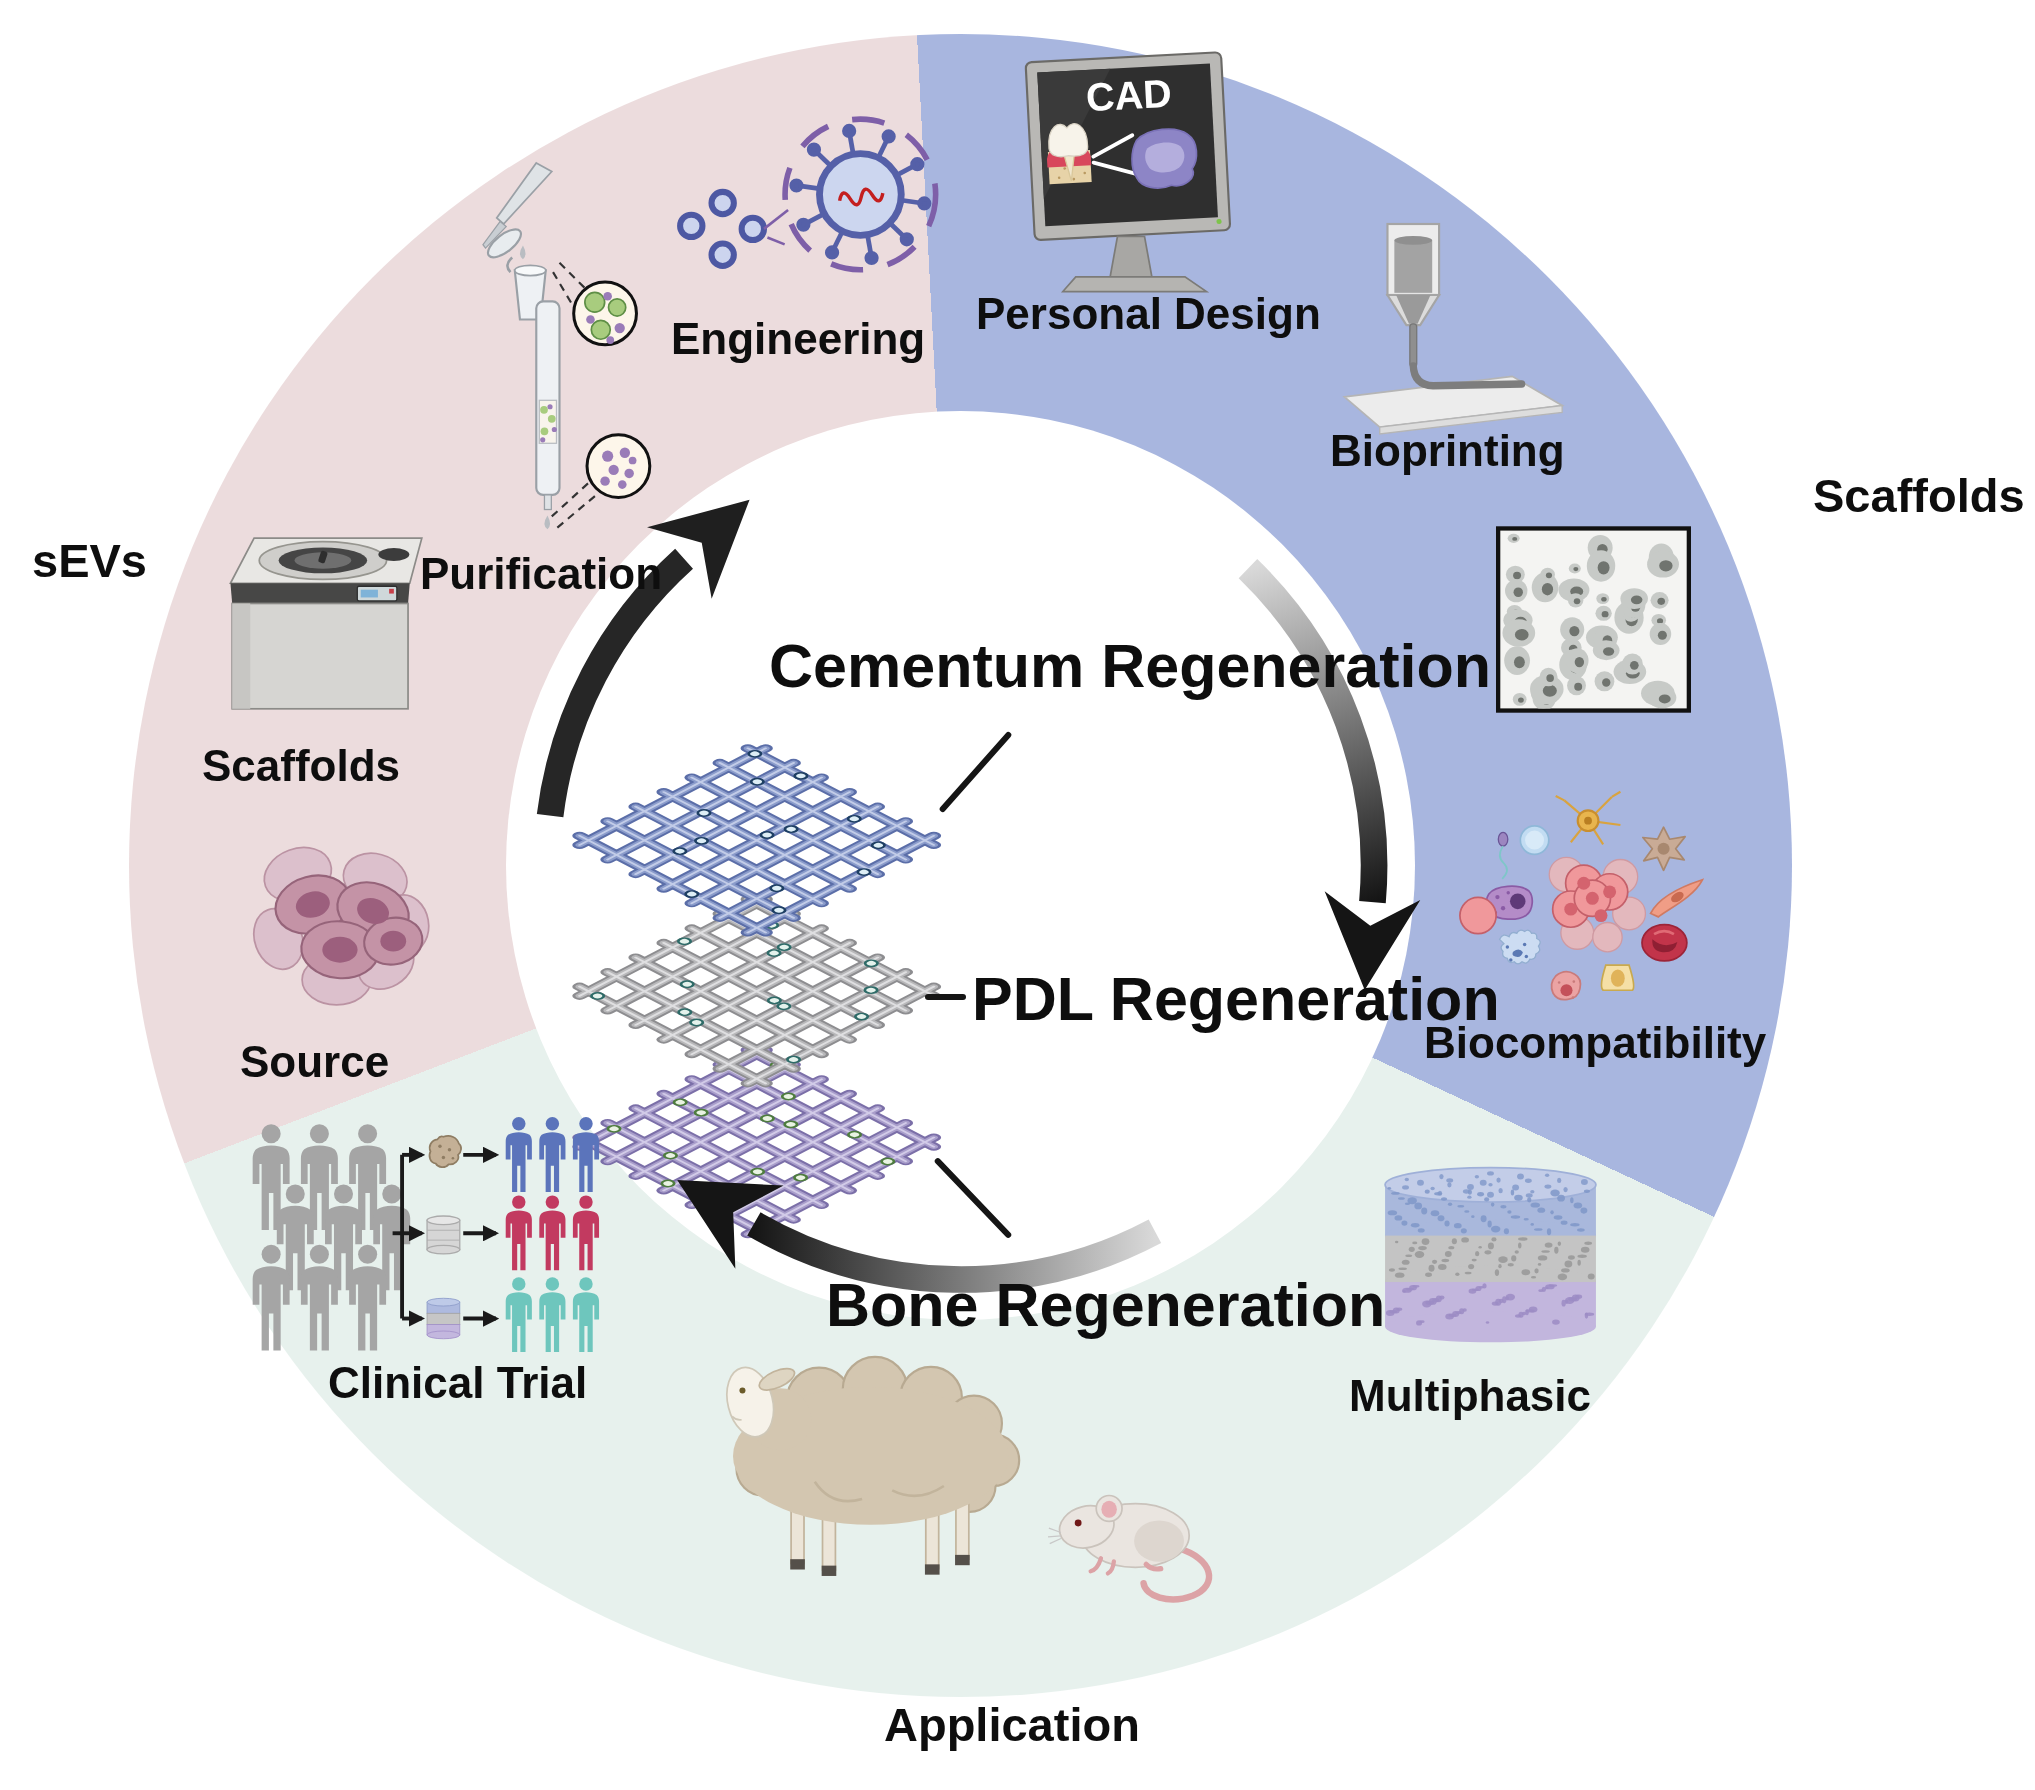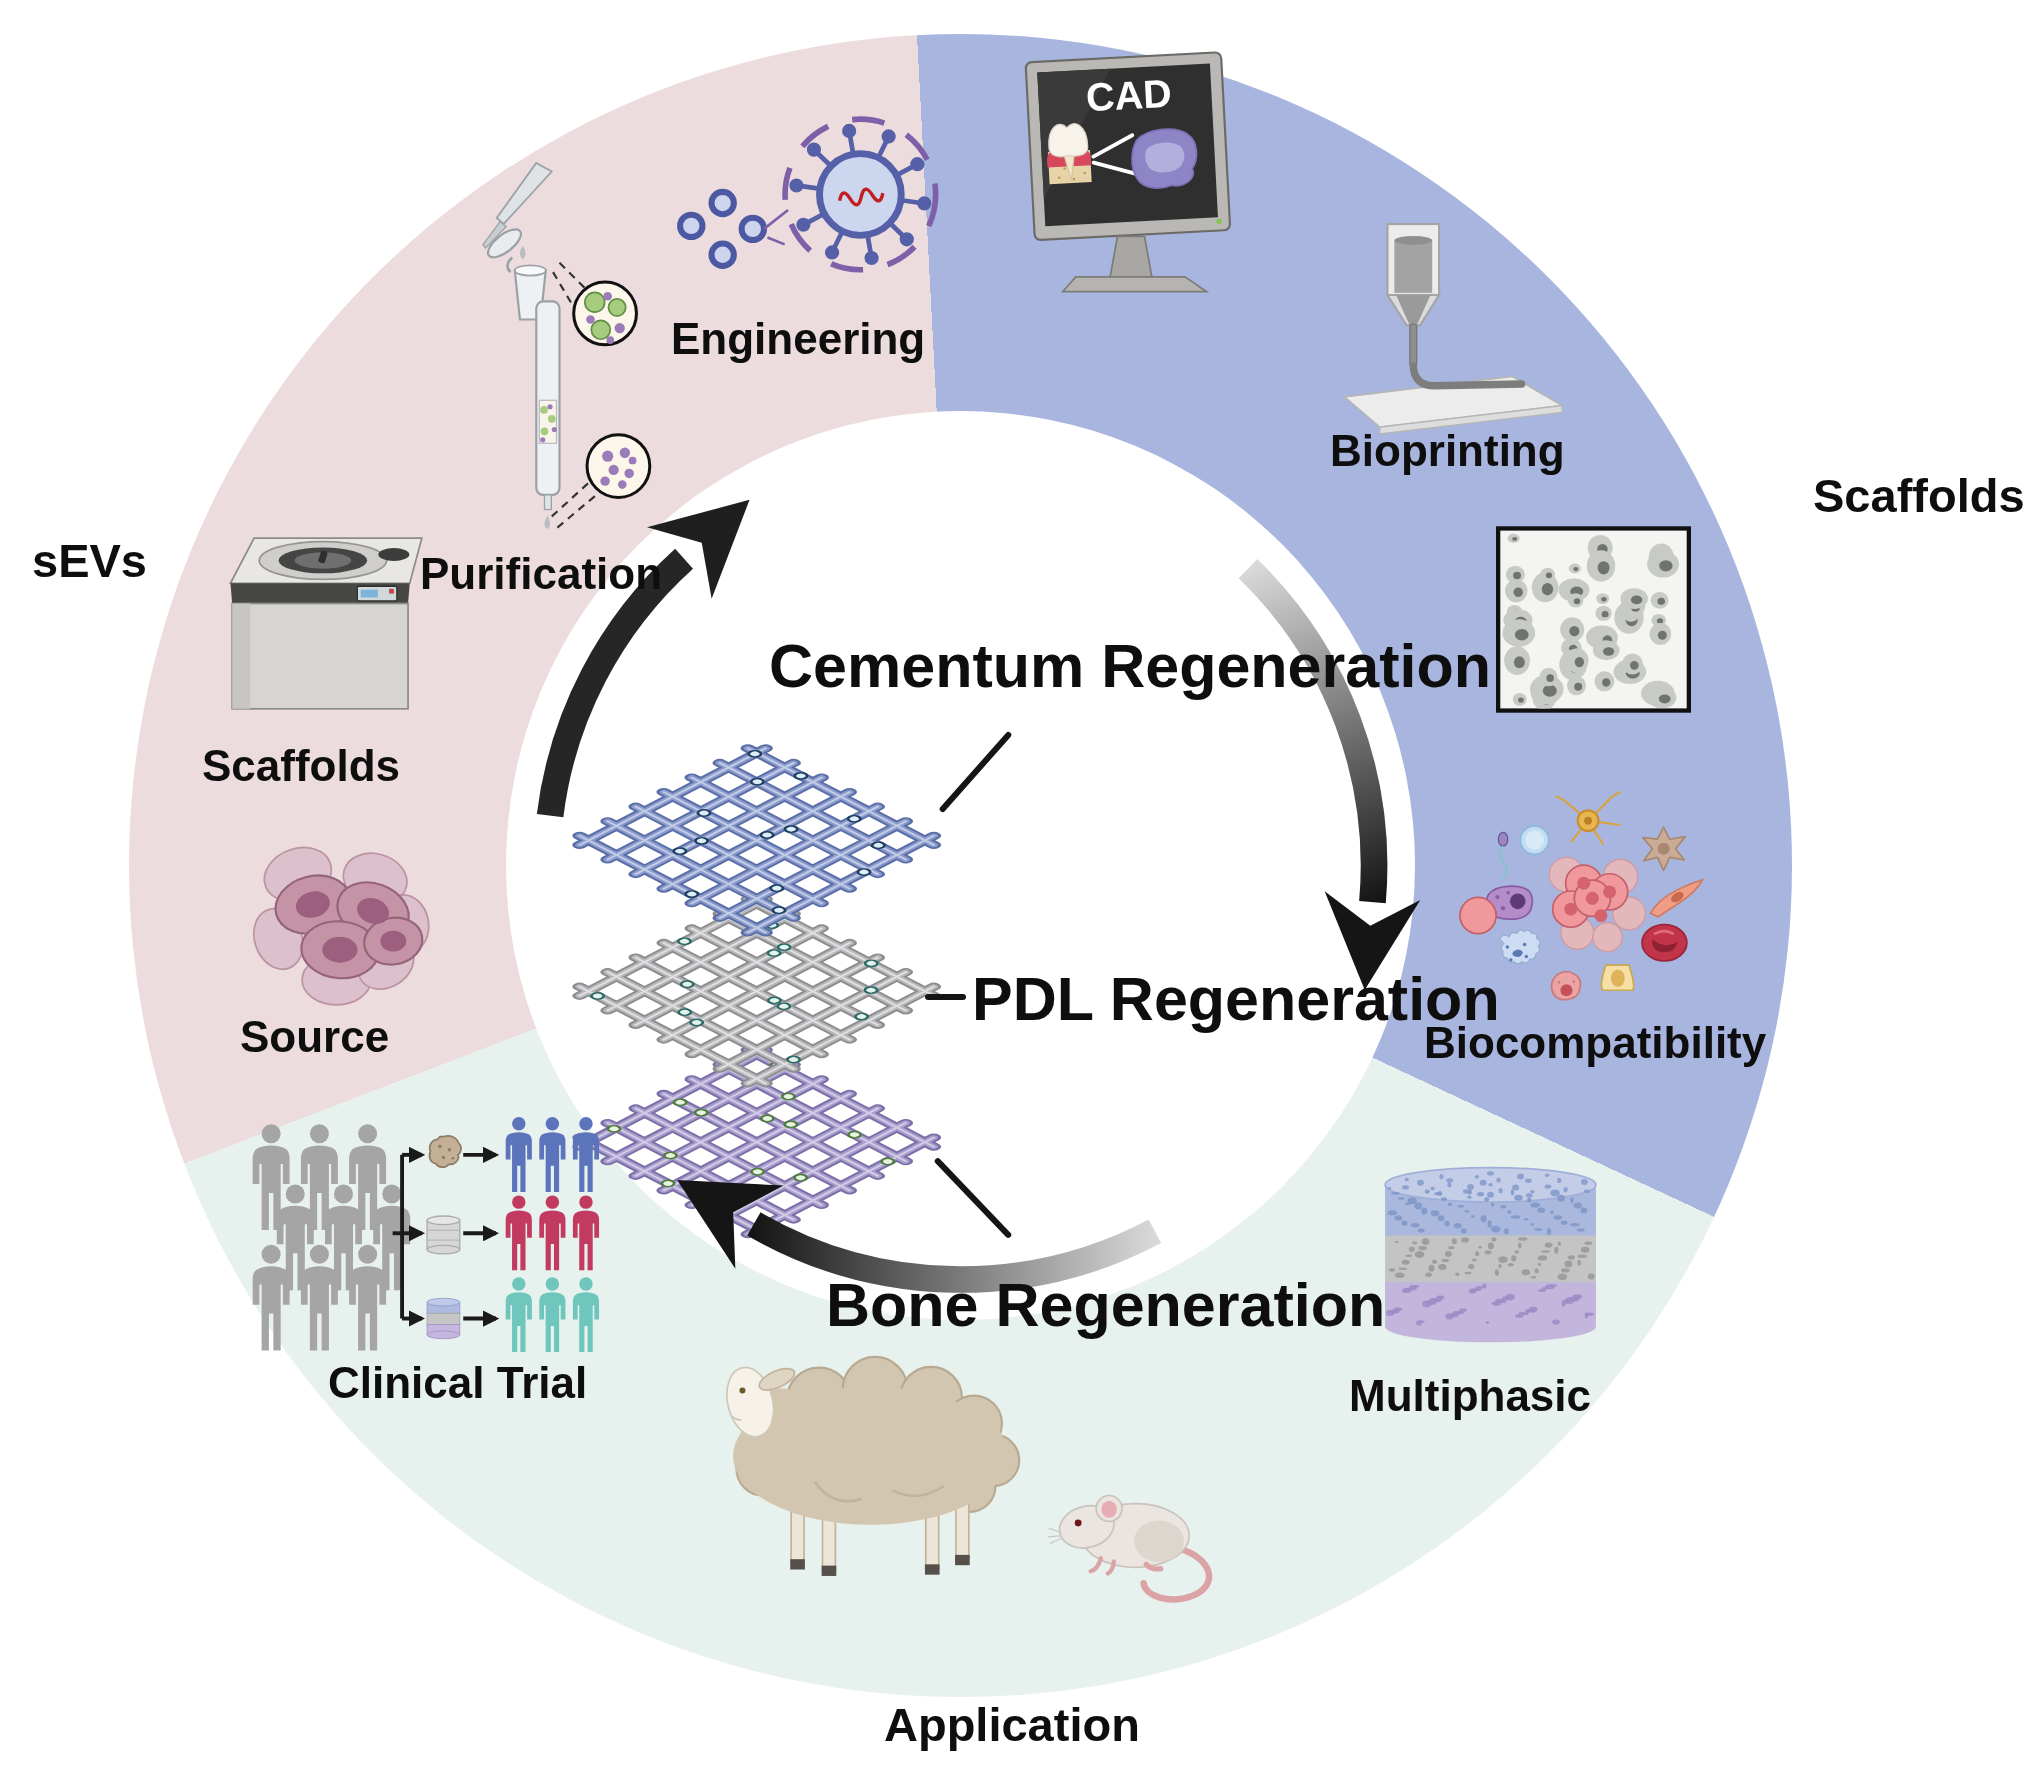--- a/index.html
+++ b/index.html
@@ -899,26 +899,27 @@
       <use href="#person" transform="translate(801,497) scale(0.92)"></use>
     </g>
   </svg>
 
   <div class="lbl sector abs" style="left:32px;top:537px">sEVs</div>
   <div class="lbl sector abs" style="left:1813px;top:472px">Scaffolds</div>
   <div class="lbl sector abs" style="left:884px;top:1701px">Application</div>
 
   <div class="lbl step abs" style="left:420px;top:552px">Purification</div>
   <div class="lbl step abs" style="left:671px;top:317px">Engineering</div>
+  <div class="lbl step abs" style="left:976px;top:292px">Personal Design</div>
   <div class="lbl step abs" style="left:1330px;top:429px">Bioprinting</div>
   <div class="lbl step abs" style="left:1424px;top:1021px">Biocompatibility</div>
   <div class="lbl step abs" style="left:1349px;top:1374px">Multiphasic</div>
   <div class="lbl step abs" style="left:328px;top:1361px">Clinical Trial</div>
   <div class="lbl step abs" style="left:202px;top:744px">Scaffolds</div>
-  <div class="lbl step abs" style="left:240px;top:1015px">Source</div>
+  <div class="lbl step abs" style="left:240px;top:1040px">Source</div>
 
   <div class="lbl centerlbl abs" style="left:769px;top:636px">Cementum Regeneration</div>
   <div class="lbl centerlbl abs" style="left:972px;top:969px">PDL Regeneration</div>
   <div class="lbl centerlbl abs" style="left:826px;top:1275px">Bone Regeneration</div>
 
   <div class="cline" style="left:923px;top:769px;width:105px;transform:rotate(131.5deg)"></div>
   <div class="cline" style="left:925px;top:994px;width:41px"></div>
   <div class="cline" style="left:919px;top:1195px;width:108px;transform:rotate(46.3deg)"></div>
 </div>
 

